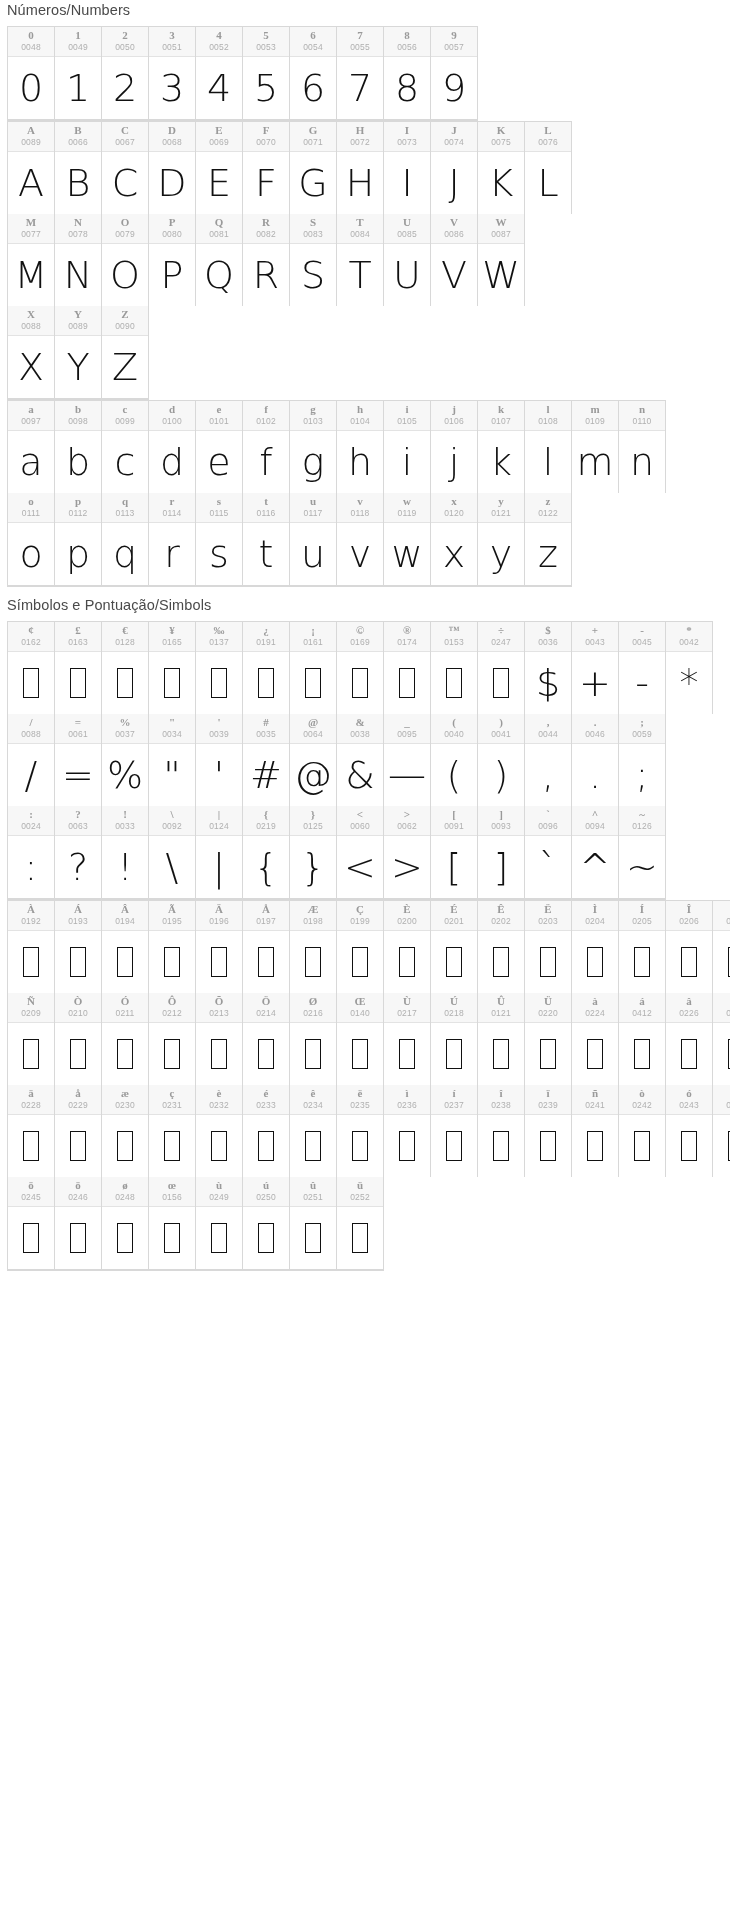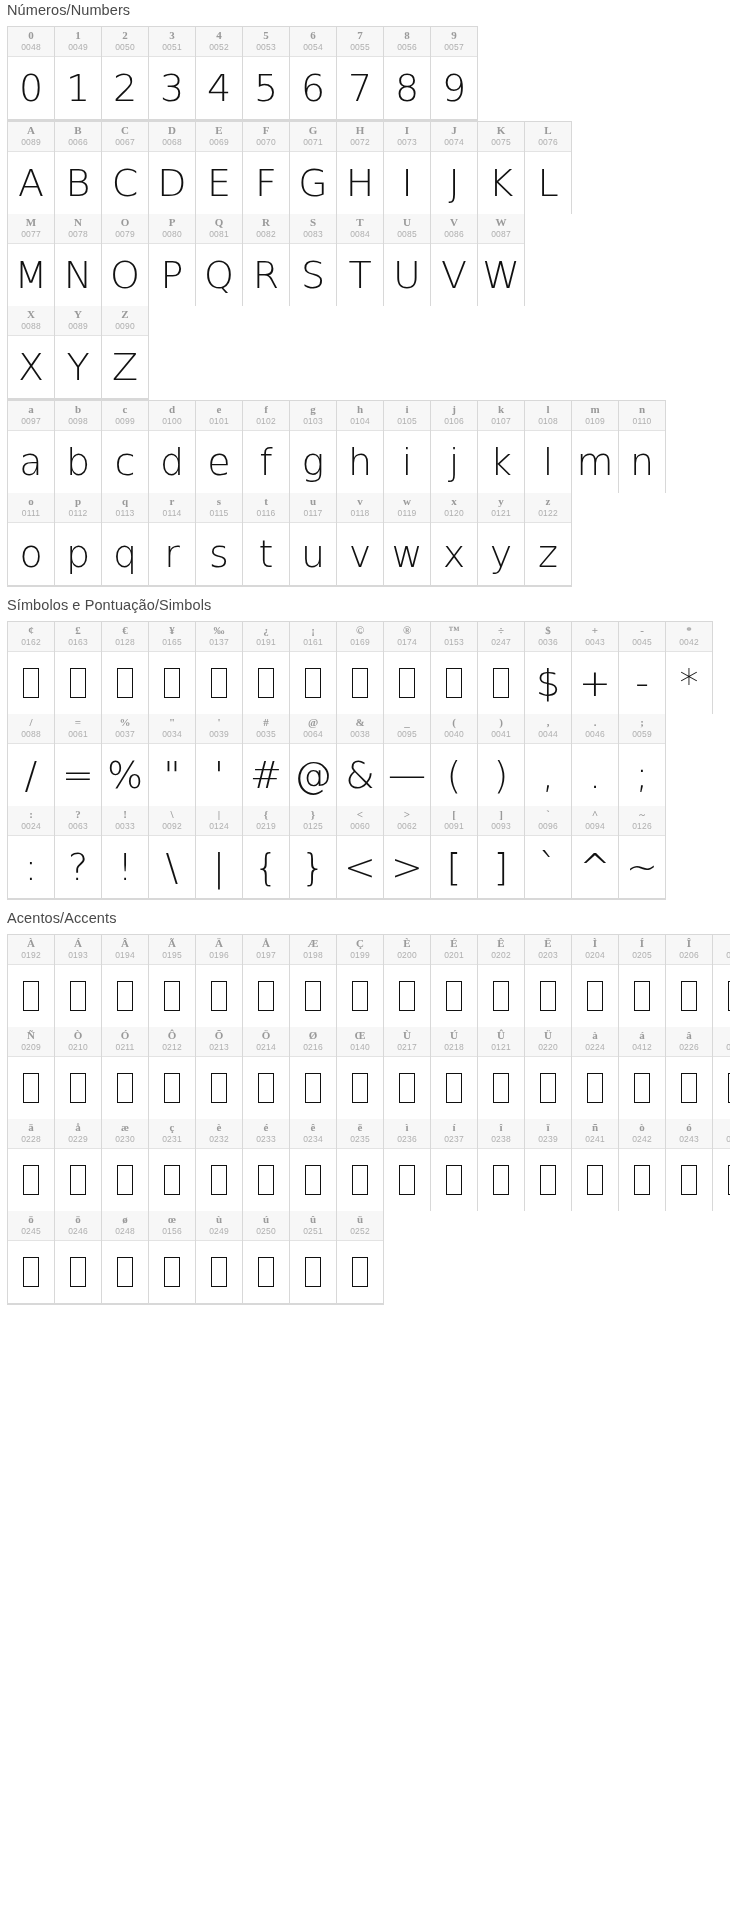--- a/index.html
+++ b/index.html
@@ -865,21 +865,20 @@
         </div>
         <div class="glyph-cell">
           <div class="cell-head">
             <div class="cell-char">~</div>
             <div class="cell-code">0126</div>
           </div>
           <div class="cell-glyph">~</div>
         </div>
       </div>
     </div>
-    <div class="section-title">Acentos/Accents</div>
     <div class="glyph-block">
       <div class="glyph-row notlast">
         <div class="glyph-cell">
           <div class="cell-head">
             <div class="cell-char">À</div>
             <div class="cell-code">0192</div>
           </div>
           <div class="cell-glyph tofu"></div>
         </div>
         <div class="glyph-cell">

